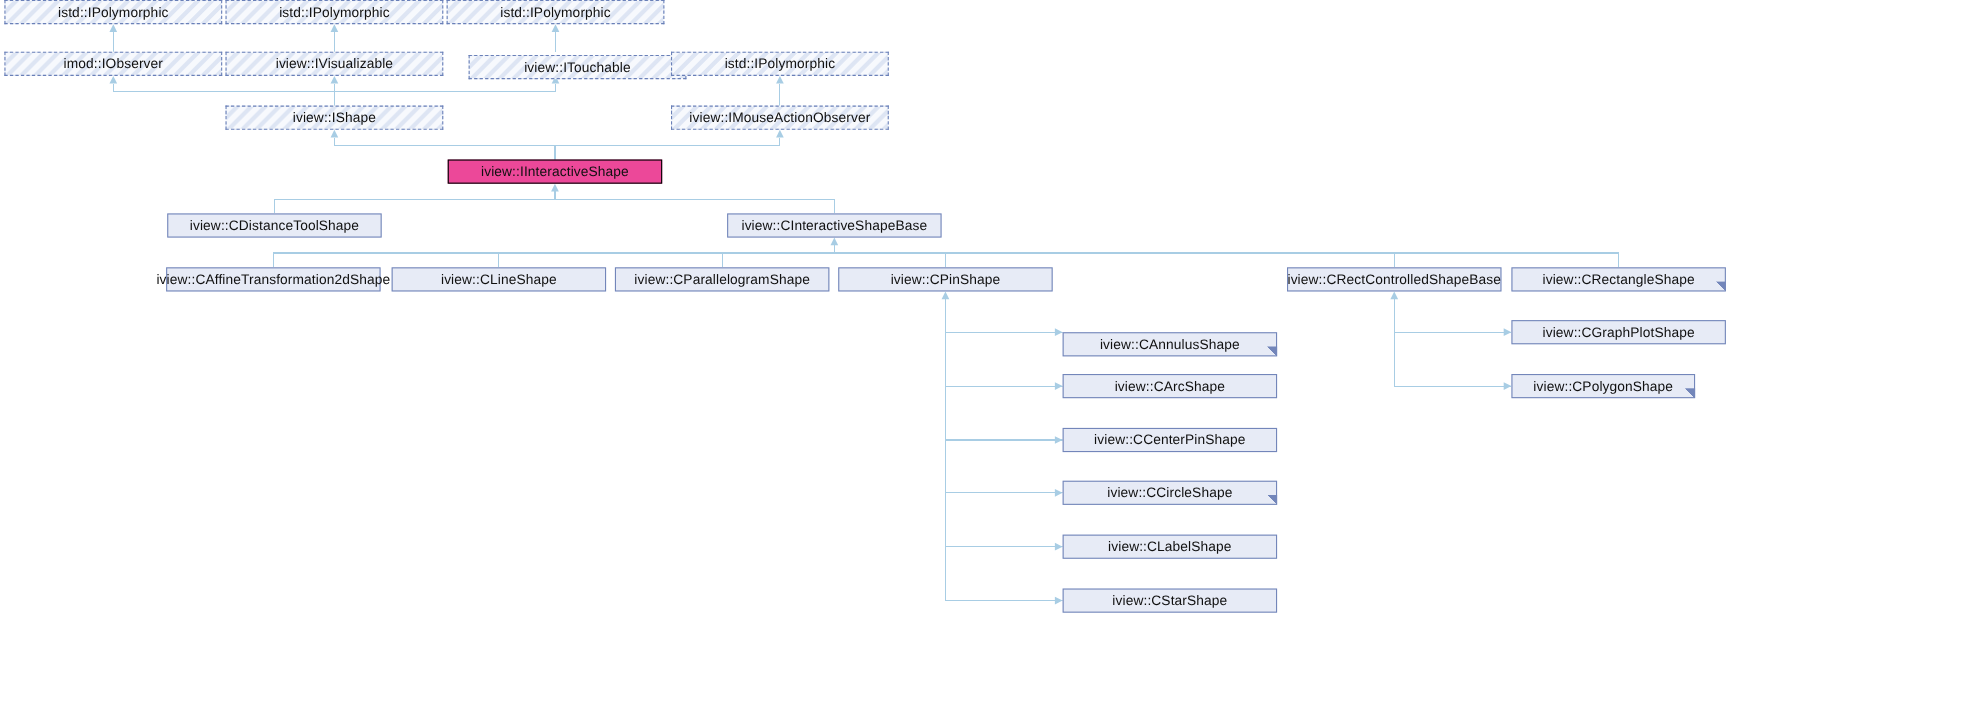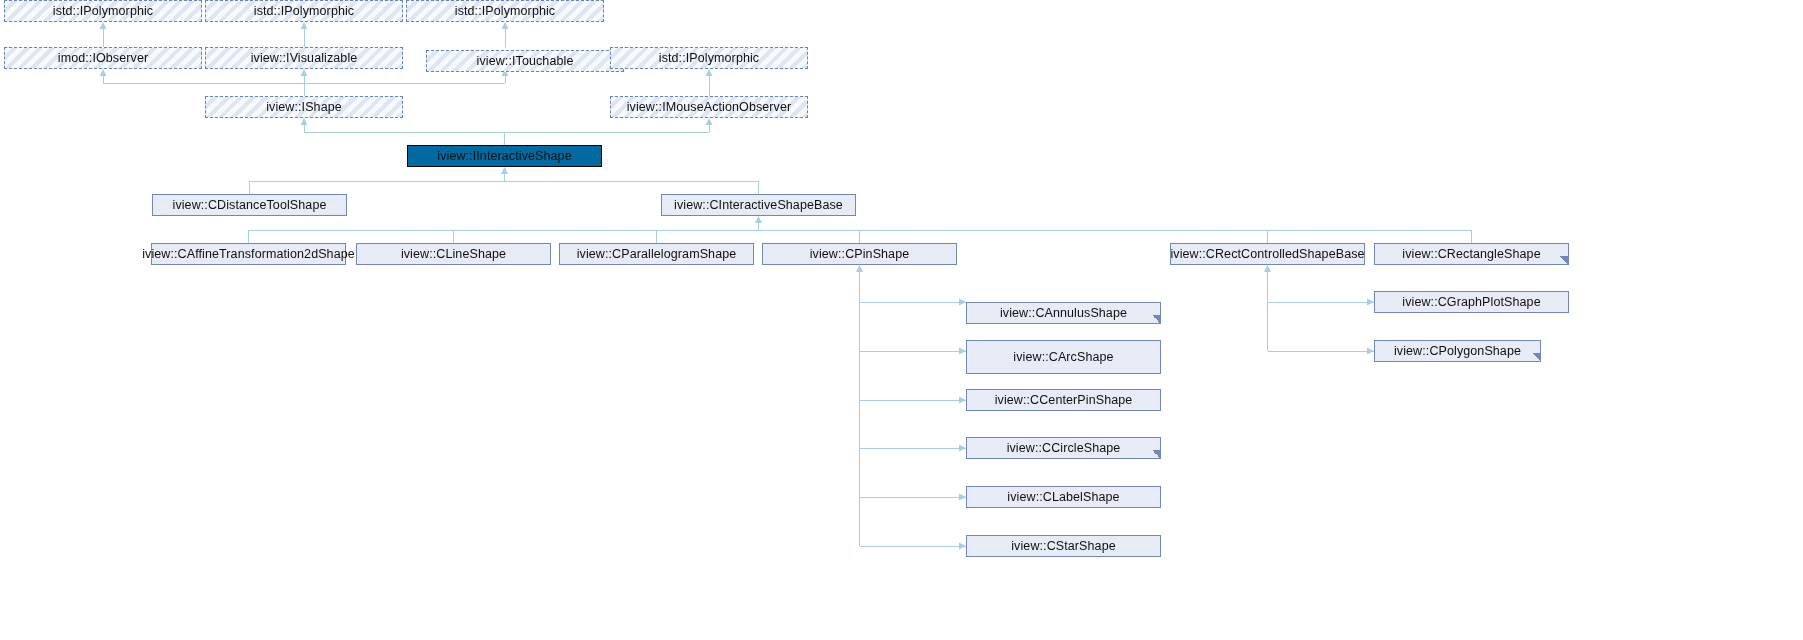--- a/index.html
+++ b/index.html
@@ -46,21 +46,21 @@
       -45deg,
       rgba(220, 228, 243, 0.95) 0px,
       rgba(220, 228, 243, 0.95) 4px,
       rgba(255, 255, 255, 0) 4px,
       rgba(255, 255, 255, 0) 9px
     );
   }
   
   .node.current {
     border: 1px solid #000000;
-    background: #0369a1;
+    background: #ec4899;
   }
   
   .node.concrete {
     border: 1px solid #7386ba;
     background: #e7ebf6;
   }
   
   .node.folded::after {
     content: "";
     position: absolute;
@@ -196,21 +196,21 @@
     </div>
     <div class="node concrete" style="left: 1170px; top: 243px; width: 195px; height: 22px;">
       <span class="node-label">iview::CRectControlledShapeBase</span>
     </div>
     <div class="node concrete folded" style="left: 1374px; top: 243px; width: 195px; height: 22px;">
       <span class="node-label">iview::CRectangleShape</span>
     </div>
     <div class="node concrete folded" style="left: 966px; top: 302px; width: 195px; height: 22px;">
       <span class="node-label">iview::CAnnulusShape</span>
     </div>
-    <div class="node concrete" style="left: 966px; top: 340px; width: 195px; height: 34px;">
+    <div class="node concrete" style="left: 966px; top: 340px; width: 195px; height: 22px;">
       <span class="node-label">iview::CArcShape</span>
     </div>
     <div class="node concrete" style="left: 966px; top: 389px; width: 195px; height: 22px;">
       <span class="node-label">iview::CCenterPinShape</span>
     </div>
     <div class="node concrete folded" style="left: 966px; top: 437px; width: 195px; height: 22px;">
       <span class="node-label">iview::CCircleShape</span>
     </div>
     <div class="node concrete" style="left: 966px; top: 486px; width: 195px; height: 22px;">
       <span class="node-label">iview::CLabelShape</span>

